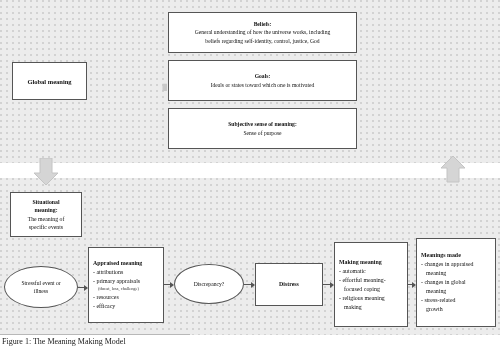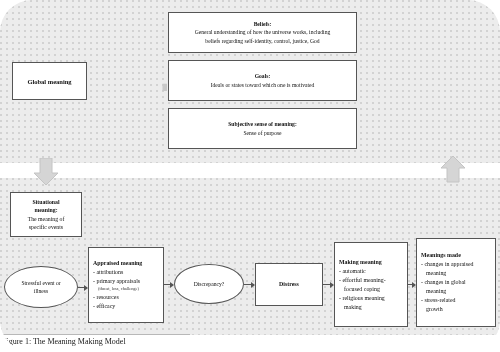--- a/index.html
+++ b/index.html
@@ -7,21 +7,20 @@
     padding: 0;
     background: #ffffff;
   }
   #canvas {
     position: relative;
     width: 500px;
     height: 352px;
     background: #ffffff;
     font-family: "Liberation Serif", "DejaVu Serif", serif;
     overflow: hidden;
-    border-radius: 32px;
   }
   
   .panel {
     position: absolute;
     background-color: #ececec;
     background-image:
       radial-gradient(circle at 1px 1px, #d2d2d2 0.8px, transparent 0.9px);
     background-size: 6px 6px;
   }
   #panel-top   { left: 0; top: 0;   width: 500px; height: 163px; }

